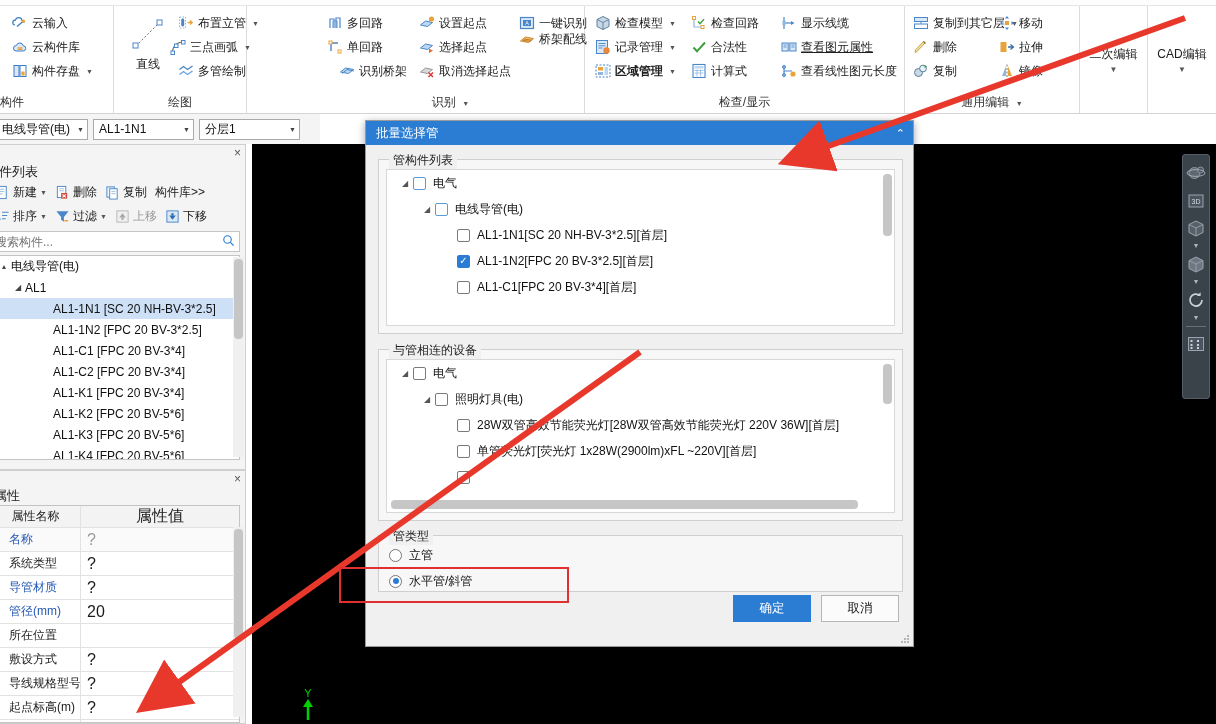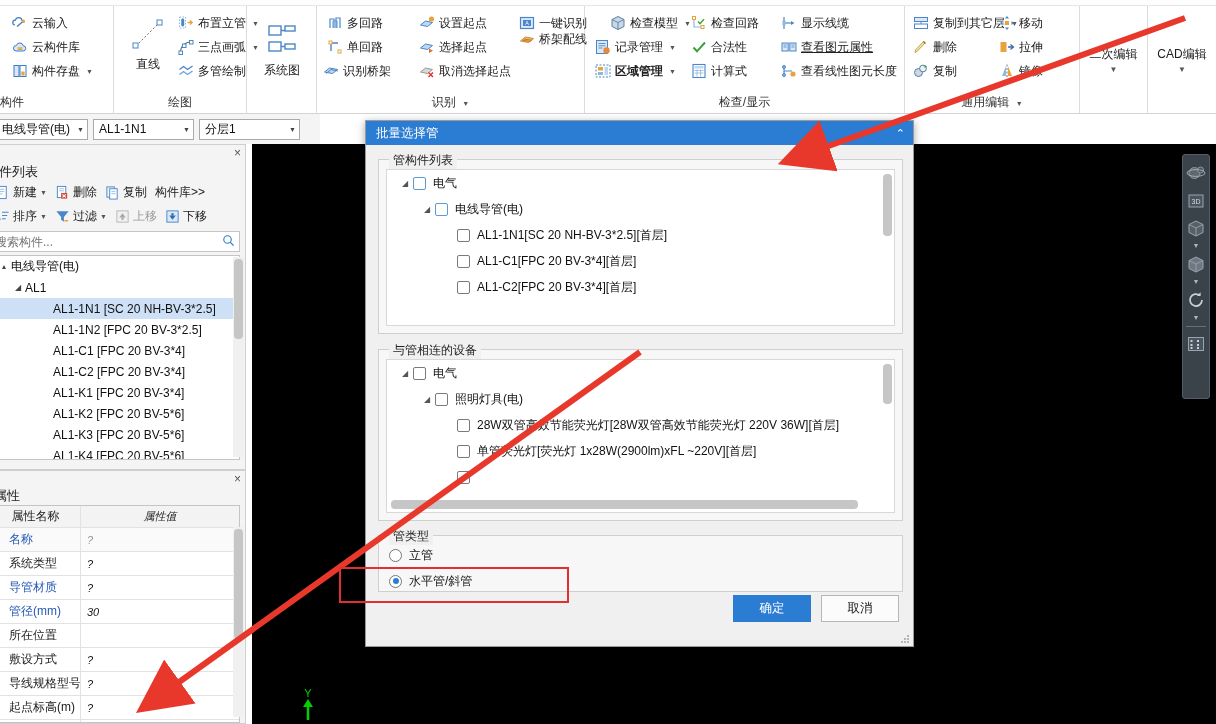--- a/index.html
+++ b/index.html
@@ -114,21 +114,21 @@
   #pp-grid {
     position:absolute; left:-10px; top:34px; width:250px; height:218px;
     background:#fff; border:1px solid #c4c4c4; overflow:hidden;
   }
   .pr { display:flex; height:24px; border-bottom:1px solid #e2e2e2; }
   .pr .pc1 {
     width:90px; flex:0 0 90px; border-right:1px solid #e2e2e2;
     display:flex; align-items:center; padding-left:18px; font-size:12px;
     white-space:nowrap; overflow:hidden;
   }
-  .pr .pc2 { flex:1; display:flex; align-items:center; padding-left:6px; font-size:11px;font-style:italic; }
+  .pr .pc2 { flex:1; display:flex; align-items:center; padding-left:6px; font-size:16px; }
   .pr.hdr { background:#f3f3f3; height:22px; font-weight:normal; }
   .pr.hdr .pc1, .pr.hdr .pc2 { justify-content:center; padding:0; color:#222; }
   .pr.first .pc2 { color:#9a9a9a; background:#fafafa; }
   .pr.first .pc1 { background:#fafafa; }
   .blu { color:#2659b5; }
   #pp-vscroll { position:absolute; right:1px; top:56px; width:11px; height:190px; background:#f0f0f0; }
   #pp-vthumb { position:absolute; left:1px; top:2px; width:9px; height:110px; background:#c6c6c6; border-radius:4px; }
 
   
   #canvas {
@@ -254,71 +254,59 @@
     </div>
     <div class="ritem" style="left:62px;top:6px;">
       <span class="ic"><svg viewBox="0 0 16 16">
             <rect x="1.5" y="2" width="6" height="11" fill="none" stroke="#8fb8e0" stroke-width="1" stroke-dasharray="1.5 1.5"></rect>
             <rect x="3.2" y="3.5" width="3" height="8" rx="1.4" fill="#4a86c8"></rect>
             <path d="M9.5 7.5l4 0M12 5.5l2.2 2-2.2 2" fill="none" stroke="#e8a33d" stroke-width="1.3"></path>
           </svg></span>
       <span>布置立管</span>
       <span class="car">▼</span>
     </div>
-    <div class="ritem" style="left:62px;top:30px;">
+    <div class="ritem" style="left:54px;top:30px;">
       <span class="ic"><svg viewBox="0 0 16 16">
             <path d="M2.5 13.5C2.5 7 7 3 13 3" fill="none" stroke="#6b6b6b" stroke-width="1.1"></path>
             <rect x="1" y="12" width="3.5" height="3.5" fill="#fff" stroke="#4a86c8" stroke-width="1"></rect>
             <rect x="11.5" y="1.5" width="3.5" height="3.5" fill="#fff" stroke="#4a86c8" stroke-width="1"></rect>
             <rect x="4.5" y="5" width="3.5" height="3.5" fill="#fff" stroke="#4a86c8" stroke-width="1"></rect>
           </svg></span>
       <span>三点画弧</span>
       <span class="car">▼</span>
     </div>
     <div class="ritem" style="left:62px;top:54px;">
       <span class="ic"><svg viewBox="0 0 16 16">
             <path d="M1.5 6.5l4-3 4 3 5-3.5" fill="none" stroke="#4a86c8" stroke-width="1.4"></path>
             <path d="M1.5 11.5l4-3 4 3 5-3.5" fill="none" stroke="#6aa3de" stroke-width="1.4"></path>
           </svg></span>
       <span>多管绘制</span>
     </div>
     <div class="rgroup-label">绘图</div>
   </div>
 
-  <div class="rgroup" style="left:247px;width:70px;">
-    <div class="rbig" style="left:8px;top:14px;width:54px;">
-      <span class="bigic"><svg viewBox="0 0 42 40">
-            <rect x="8" y="6" width="12" height="9" fill="none" stroke="#4a86c8" stroke-width="1.4"></rect>
-            <rect x="24" y="6" width="10" height="5" fill="none" stroke="#4a86c8" stroke-width="1.4"></rect>
-            <rect x="8" y="22" width="12" height="9" fill="none" stroke="#4a86c8" stroke-width="1.4"></rect>
-            <rect x="24" y="24" width="10" height="5" fill="none" stroke="#4a86c8" stroke-width="1.4"></rect>
-            <path d="M20 10.5h4M20 26.5h4" stroke="#4a86c8" stroke-width="1.3"></path>
-          </svg></span>
-      <span>系统图</span>
-    </div>
-  </div>
 
   <div class="rgroup" style="left:317px;width:268px;">
     <div class="ritem" style="left:8px;top:6px;">
       <span class="ic"><svg viewBox="0 0 16 16">
             <path d="M3 13V4h4v9" fill="none" stroke="#4a86c8" stroke-width="1.2"></path>
             <path d="M6 13V6h4v7" fill="none" stroke="#6aa3de" stroke-width="1.2"></path>
             <path d="M9 13V3h4v10" fill="none" stroke="#4a86c8" stroke-width="1.2"></path>
           </svg></span>
       <span>多回路</span>
     </div>
     <div class="ritem" style="left:8px;top:30px;">
       <span class="ic"><svg viewBox="0 0 16 16">
             <path d="M4 12V4h7" fill="none" stroke="#4a86c8" stroke-width="1.4"></path>
             <rect x="2" y="2" width="3" height="3" fill="#fff" stroke="#e8a33d" stroke-width="1"></rect>
             <rect x="11" y="11" width="3" height="3" fill="#fff" stroke="#e8a33d" stroke-width="1"></rect>
           </svg></span>
       <span>单回路</span>
     </div>
-    <div class="ritem" style="left:4px;top:54px;">
+    <div class="ritem" style="left:20px;top:54px;">
       <span class="ic"><svg viewBox="0 0 16 16">
             <path d="M1.5 9l5-4 8 1.5-5 4z" fill="#bcd8f2" stroke="#4a86c8" stroke-width="1"></path>
             <path d="M3 10.5l5-4 7 1.5" fill="none" stroke="#4a86c8" stroke-width="1"></path>
           </svg></span>
       <span>识别桥架</span>
     </div>
     <div class="ritem" style="left:100px;top:6px;">
       <span class="ic"><svg viewBox="0 0 16 16">
             <path d="M1.5 10l5-4 7 1.5-5 4z" fill="#bcd8f2" stroke="#4a86c8" stroke-width="1"></path>
             <circle cx="12.5" cy="4" r="2.6" fill="#e8a33d"></circle>
@@ -354,21 +342,21 @@
           </svg></span>
       <span>桥架配线</span>
     </div>
     <div class="rgroup-label" style="left:0;width:100%;">
       <span>识别</span>
       <span style="font-size:7px;color:#555;margin-left:3px;">▼</span>
     </div>
   </div>
 
   <div class="rgroup" style="left:585px;width:320px;">
-    <div class="ritem" style="left:23px;top:6px;">
+    <div class="ritem" style="left:8px;top:6px;">
       <span class="ic"><svg viewBox="0 0 16 16">
             <path d="M8 1.5l6 3v7l-6 3-6-3v-7z" fill="#c9d8e6" stroke="#5a7f9e" stroke-width="1"></path>
             <path d="M2 4.5l6 3 6-3M8 7.5v7" fill="none" stroke="#5a7f9e" stroke-width="0.9"></path>
           </svg></span>
       <span>检查模型</span>
       <span class="car">▼</span>
     </div>
     <div class="ritem" style="left:8px;top:30px;">
       <span class="ic"><svg viewBox="0 0 16 16">
             <rect x="1.5" y="1.5" width="11" height="13" fill="#dbe9f7" stroke="#4a86c8" stroke-width="1"></rect>
@@ -717,21 +705,21 @@
       <div class="pr">
         <div class="pc1">系统类型</div>
         <div class="pc2">?</div>
       </div>
       <div class="pr">
         <div class="pc1 blu">导管材质</div>
         <div class="pc2">?</div>
       </div>
       <div class="pr">
         <div class="pc1 blu">管径(mm)</div>
-        <div class="pc2">30</div>
+        <div class="pc2">20</div>
       </div>
       <div class="pr">
         <div class="pc1">所在位置</div>
         <div class="pc2"></div>
       </div>
       <div class="pr">
         <div class="pc1">敷设方式</div>
         <div class="pc2">?</div>
       </div>
       <div class="pr">
@@ -774,27 +762,27 @@
           <span class="cb pbox"></span>
           <span>电线导管(电)</span>
         </div>
         <div class="dnode" style="padding-left: 54px; text-align: center;">
           <span class="dtw"></span>
           <span class="cb"></span>
           <span>AL1-1N1[SC 20 NH-BV-3*2.5][首层]</span>
         </div>
         <div class="dnode" style="padding-left: 54px;">
           <span class="dtw"></span>
-          <span class="cb"></span>
-          <span>AL1-C1[FPC 20 BV-3*4][首层]</span>
+          <span class="cb on"></span>
+          <span>AL1-1N2[FPC 20 BV-3*2.5][首层]</span>
         </div>
         <div class="dnode" style="padding-left: 54px;">
           <span class="dtw"></span>
           <span class="cb"></span>
-          <span>AL1-C2[FPC 20 BV-3*4][首层]</span>
+          <span>AL1-C1[FPC 20 BV-3*4][首层]</span>
         </div>
       </div>
   </div>
 
   <div class="fset" style="left:12px;top:228px;width:525px;height:172px;">
     <div class="fleg">与管相连的设备</div>
     <div class="listbox" id="device-listbox">
       <div class="lb-vscroll" style="bottom:16px;">
           <div class="lb-vthumb" style="top:0;height:40px;"></div>
         </div>

